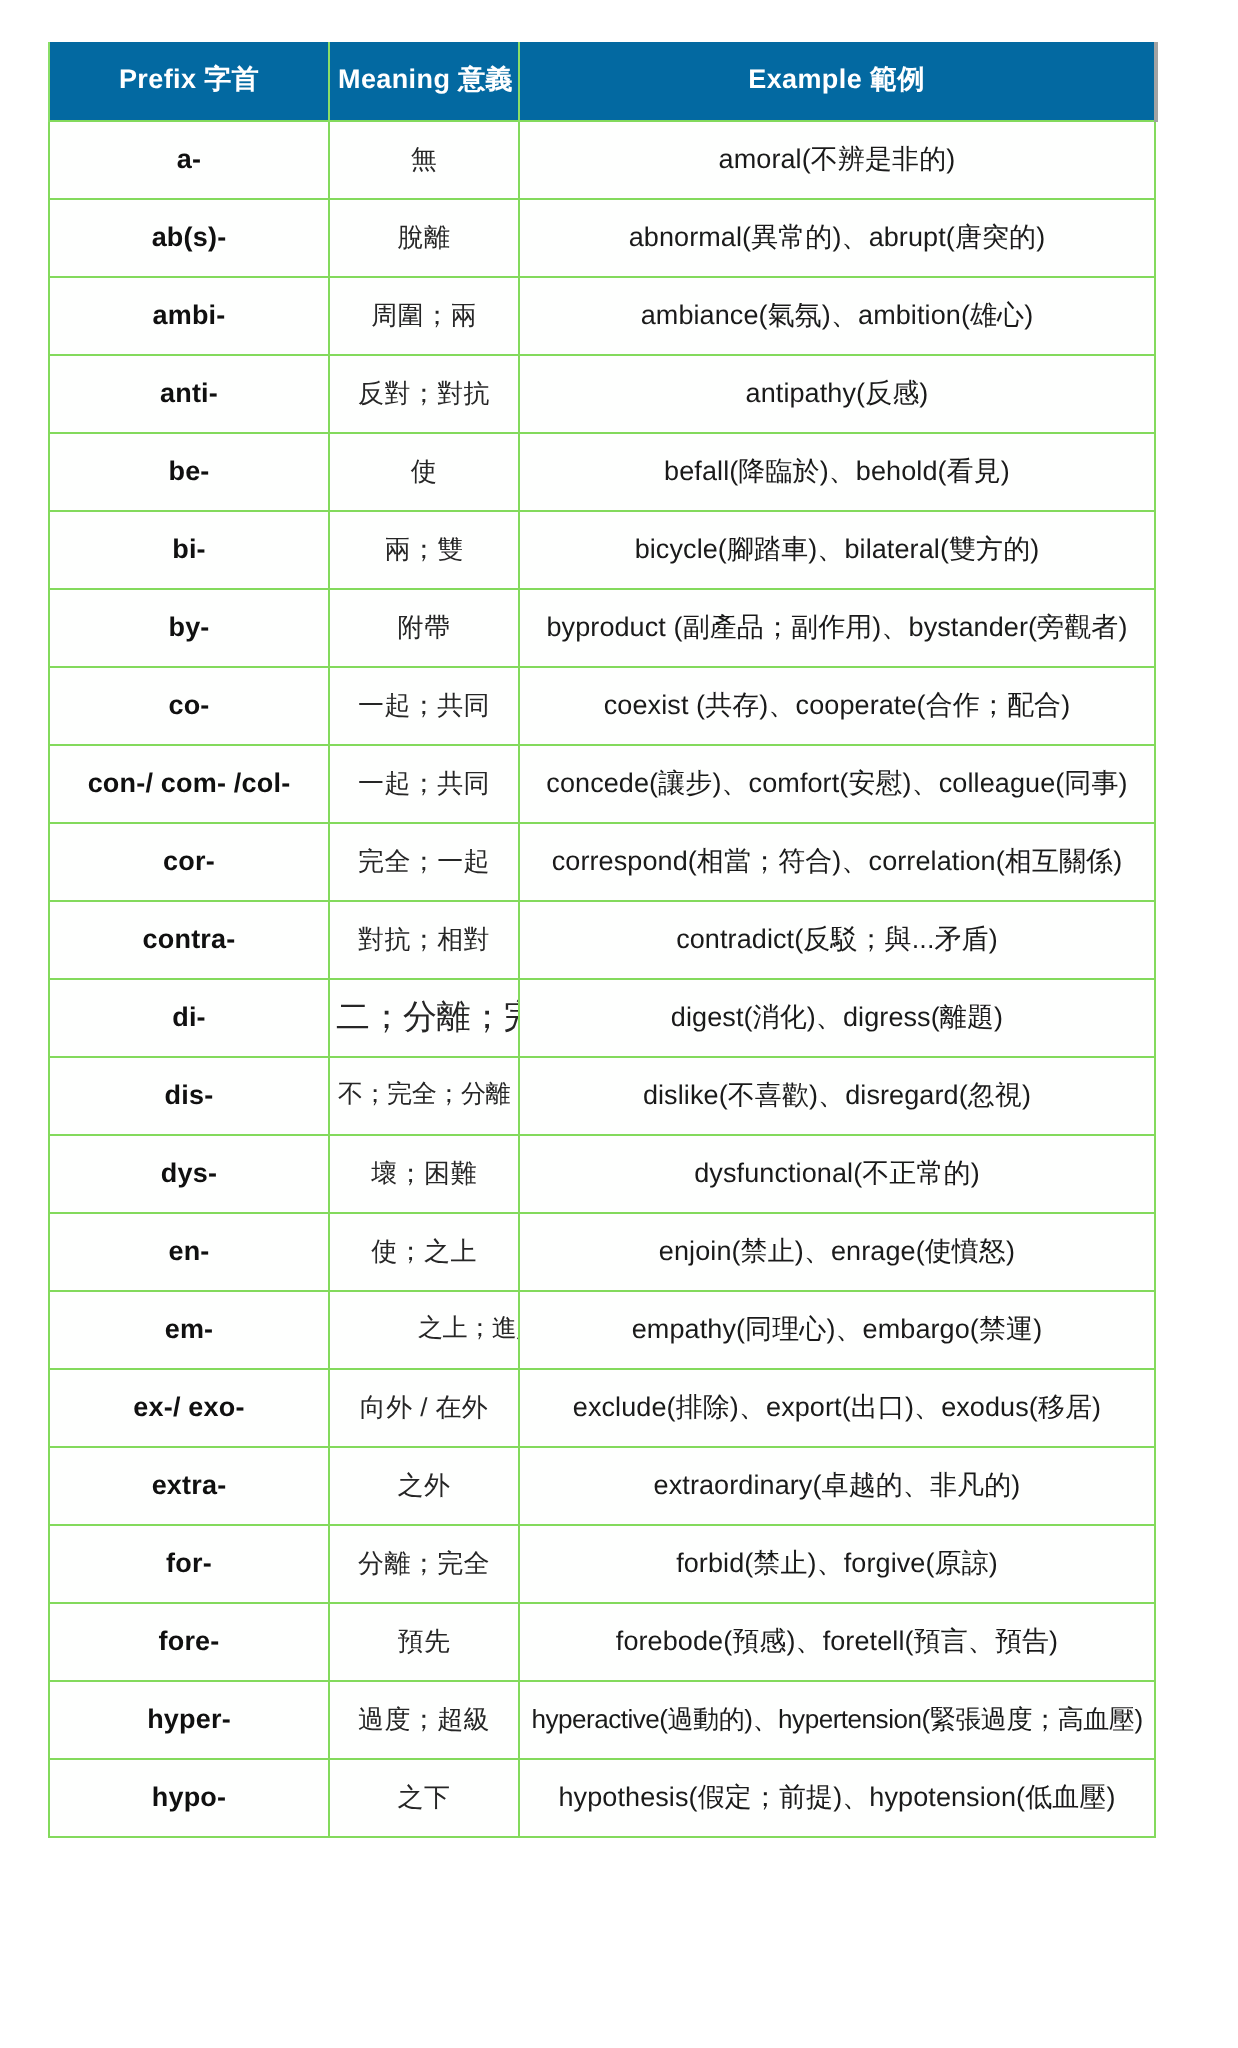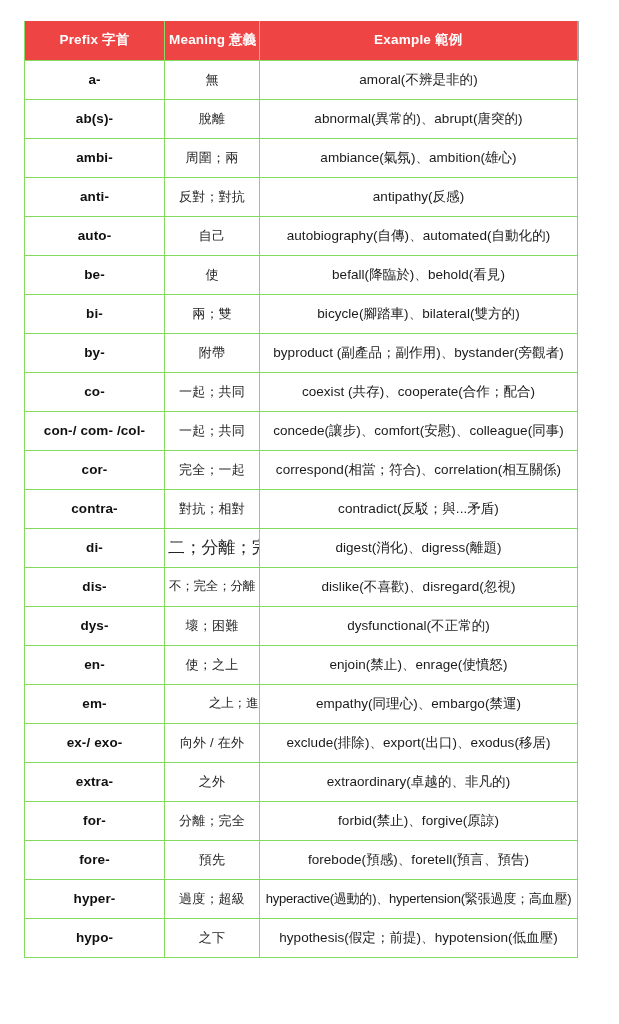--- a/index.html
+++ b/index.html
@@ -35,21 +35,21 @@
     border-collapse: collapse;
     table-layout: fixed;
     background: #fefffe;
   }
 
   table.prefix-table col.col-prefix  { width: 140px; }
   table.prefix-table col.col-meaning { width: 95px;  }
   table.prefix-table col.col-example { width: 318px; }
 
   thead th {
-    background: #ef4444;
+    background: #0369a1;
     color: #ffffff;
     font-size: 13.5px;
     font-weight: 600;
     letter-spacing: 0.2px;
     text-align: center;
     vertical-align: middle;
     height: 39px;
     padding: 0 4px;
     border-left: 1px solid #8ade68;
     border-right: 1px solid #8ade68;
@@ -126,25 +126,20 @@
             <td class="prefix">ambi-</td>
             <td class="meaning">周圍；兩</td>
             <td class="example">ambiance(氣氛)、ambition(雄心)</td>
           </tr>
           <tr>
             <td class="prefix">anti-</td>
             <td class="meaning">反對；對抗</td>
             <td class="example">antipathy(反感)</td>
           </tr>
           <tr>
-            <td class="prefix">auto-</td>
-            <td class="meaning">自己</td>
-            <td class="example">autobiography(自傳)、automated(自動化的)</td>
-          </tr>
-          <tr>
             <td class="prefix">be-</td>
             <td class="meaning">使</td>
             <td class="example">befall(降臨於)、behold(看見)</td>
           </tr>
           <tr>
             <td class="prefix">bi-</td>
             <td class="meaning">兩；雙</td>
             <td class="example">bicycle(腳踏車)、bilateral(雙方的)</td>
           </tr>
           <tr>

